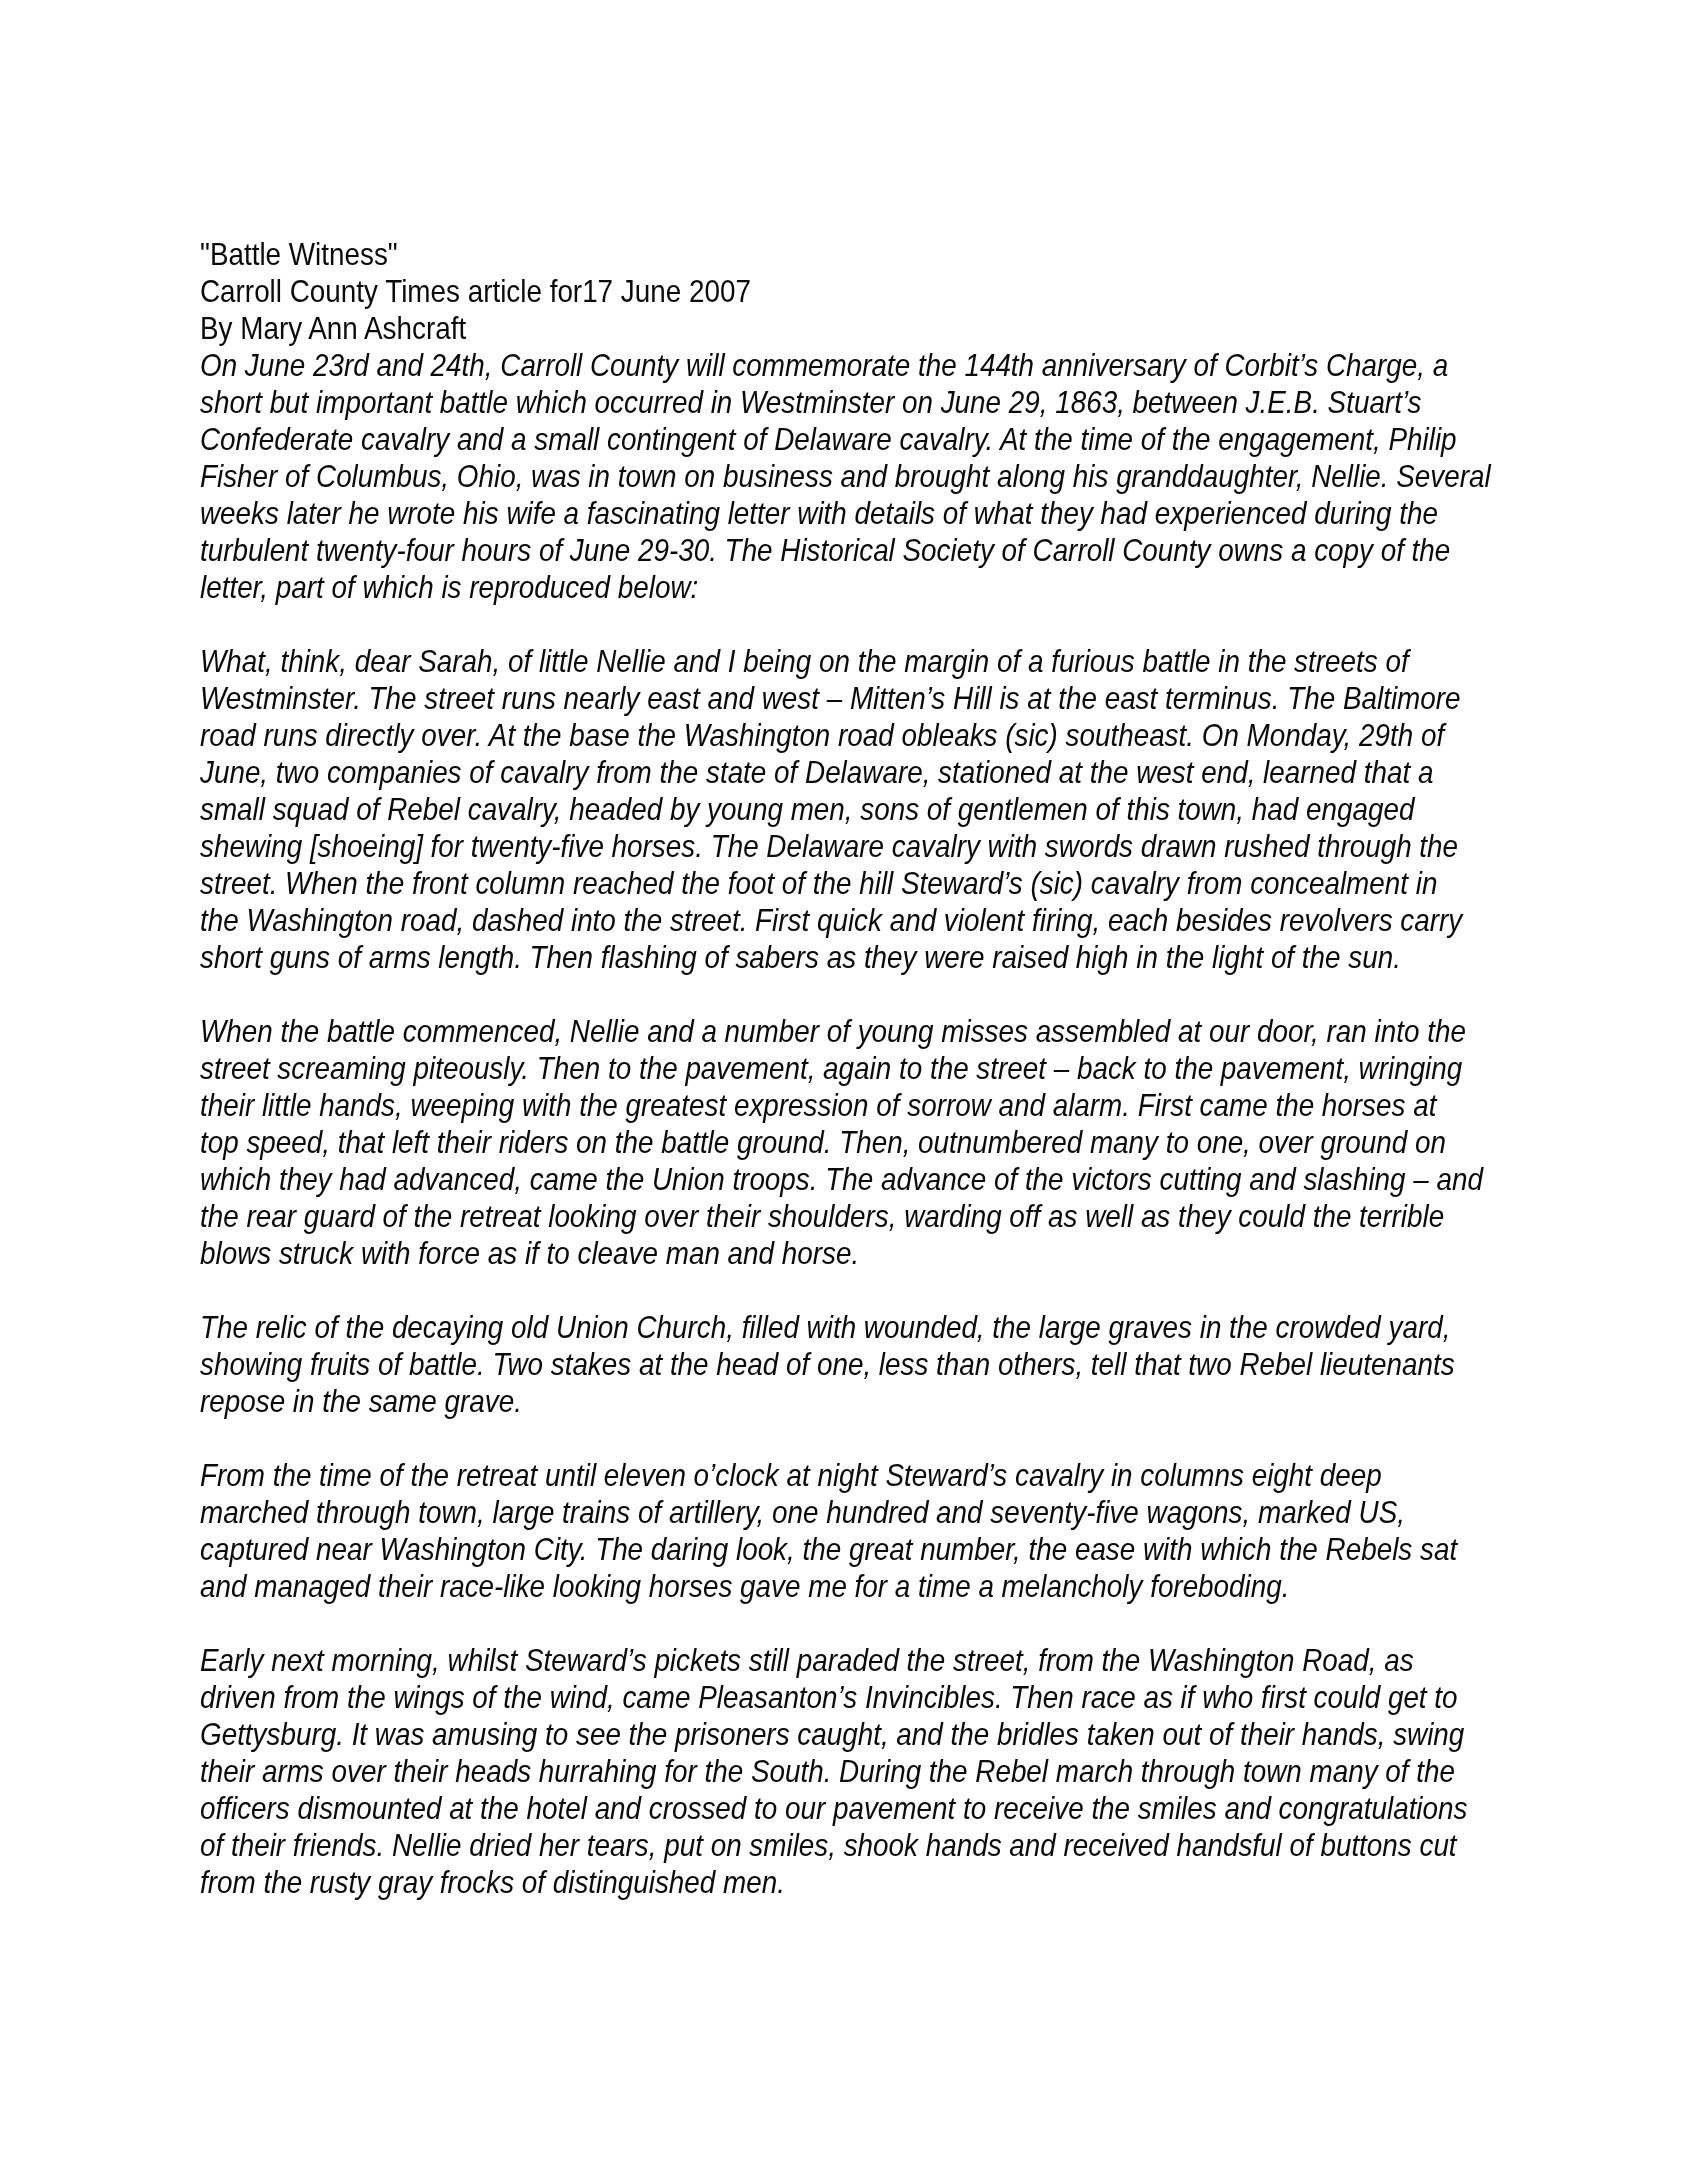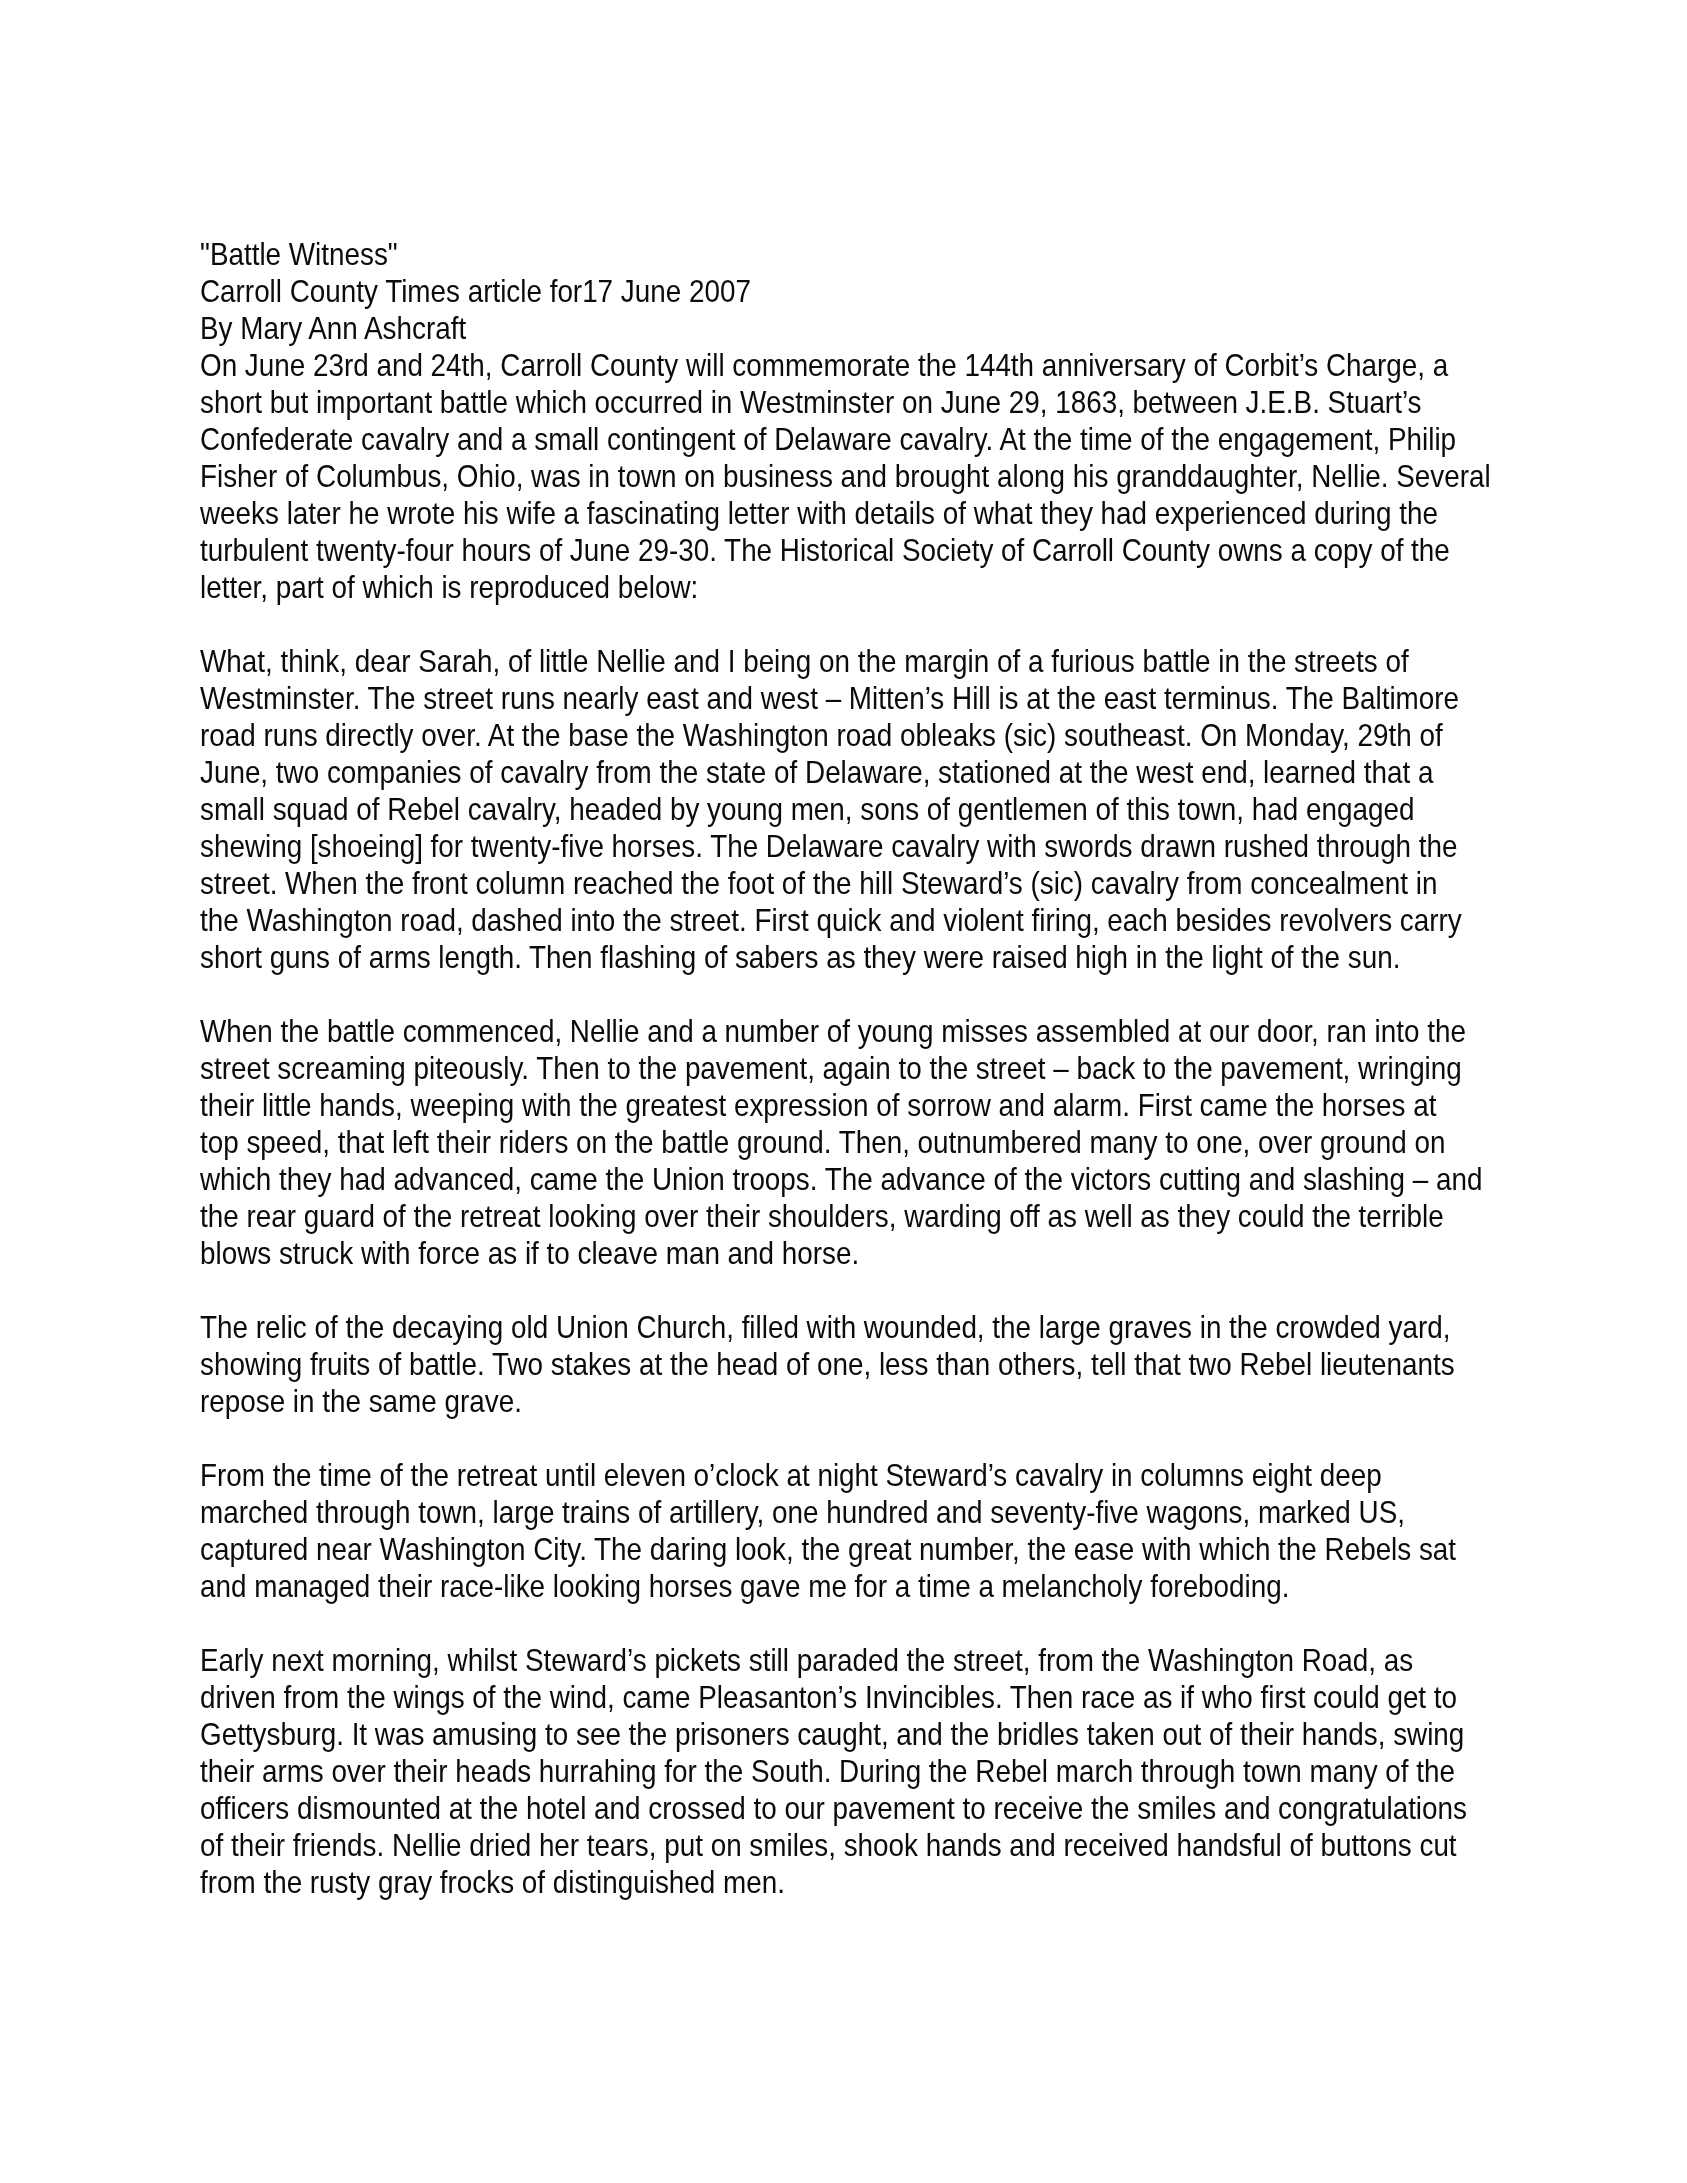--- a/index.html
+++ b/index.html
@@ -25,21 +25,21 @@
     display: block;
     height: 37px;
     line-height: 37px;
     font-size: 32px;
     white-space: nowrap;
     transform-origin: 0 50%;
   }
   .blank {
     height: 37px;
   }
-  .para { display: block; }
+  .para { display: block; font-style: italic; }
 </style>
 </head>
 <body>
 
 <div id="page">
   <div>
     <span class="line" style="display: block; transform: scaleX(0.87);">"Battle Witness"</span>
     <span class="line" style="display: block; transform: scaleX(0.87);">Carroll County Times article for17 June 2007</span>
     <span class="line" style="display: block; transform: scaleX(0.87);">By Mary Ann Ashcraft</span>
   </div>

